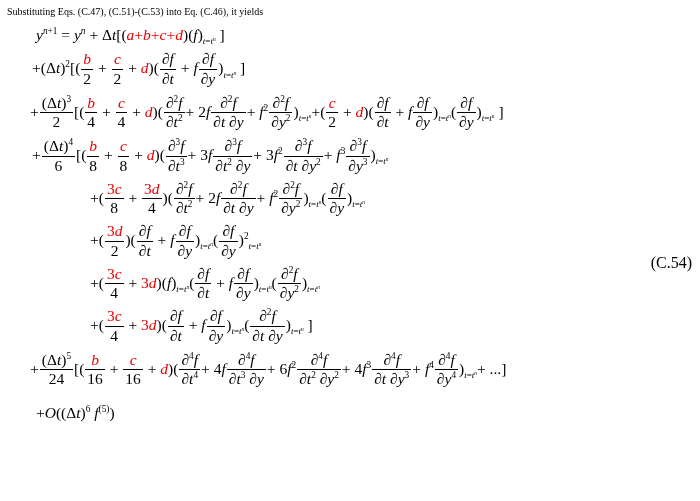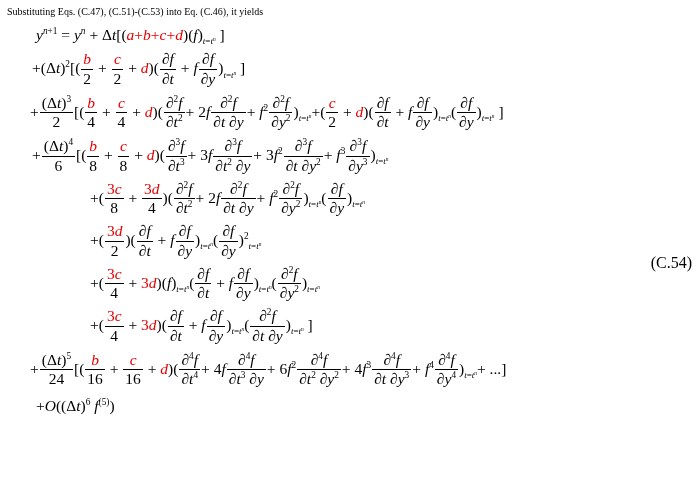--- a/index.html
+++ b/index.html
@@ -27,16 +27,16 @@
   <div class="eqblock" id="eqblock">
       <div class="math-line" style="margin-left: 36px; margin-top: 10px;"><span class="it">y</span><span class="sup"><span class="it">n</span><span class="rm">+1</span></span><span class="rm"> = </span><span class="it">y</span><span class="sup"><span class="it">n</span></span><span class="rm"> + Δ</span><span class="it">t</span><span class="rm">[(</span><span class="it" style="color: rgb(230, 0, 0);">a</span><span class="rm" style="color: rgb(230, 0, 0);">+</span><span class="it" style="color: rgb(230, 0, 0);">b</span><span class="rm" style="color: rgb(230, 0, 0);">+</span><span class="it" style="color: rgb(230, 0, 0);">c</span><span class="rm" style="color: rgb(230, 0, 0);">+</span><span class="it" style="color: rgb(230, 0, 0);">d</span><span class="rm">)(</span><span class="it">f</span><span class="rm">)</span><span class="sub"><span class="it">t</span><span class="rm">=</span><span class="it">t</span><span class="sup"><span class="it">n</span></span></span><span class="rm"> ]</span></div>
       <div class="math-line" style="margin-left: 32px; margin-top: 8px;"><span class="rm">+(Δ</span><span class="it">t</span><span class="rm">)</span><span class="sup"><span class="rm">2</span></span><span class="rm">[(</span><span class="frac"><span class="fn"><span class="it" style="color: rgb(230, 0, 0);">b</span></span><span class="fd"><span class="rm">2</span></span></span><span class="rm"> + </span><span class="frac"><span class="fn"><span class="it" style="color: rgb(230, 0, 0);">c</span></span><span class="fd"><span class="rm">2</span></span></span><span class="rm"> + </span><span class="it" style="color: rgb(230, 0, 0);">d</span><span class="rm">)(</span><span class="frac"><span class="fn"><span class="it">∂f</span></span><span class="fd"><span class="it">∂t</span></span></span><span class="rm"> + </span><span class="it">f</span><span class="frac"><span class="fn"><span class="it">∂f</span></span><span class="fd"><span class="it">∂y</span></span></span><span class="rm">)</span><span class="sub"><span class="it">t</span><span class="rm">=</span><span class="it">t</span><span class="sup"><span class="it">n</span></span></span><span class="rm"> ]</span></div>
       <div class="math-line" style="margin-left: 30px; margin-top: 7px;"><span class="rm">+</span><span class="frac"><span class="fn"><span class="rm">(Δ</span><span class="it">t</span><span class="rm">)</span><span class="sup"><span class="rm">3</span></span></span><span class="fd"><span class="rm">2</span></span></span><span class="rm">[(</span><span class="frac"><span class="fn"><span class="it" style="color: rgb(230, 0, 0);">b</span></span><span class="fd"><span class="rm">4</span></span></span><span class="rm"> + </span><span class="frac"><span class="fn"><span class="it" style="color: rgb(230, 0, 0);">c</span></span><span class="fd"><span class="rm">4</span></span></span><span class="rm"> + </span><span class="it" style="color: rgb(230, 0, 0);">d</span><span class="rm">)(</span><span class="frac"><span class="fn"><span class="it">∂</span><span class="sup"><span class="rm">2</span></span><span class="it">f</span></span><span class="fd"><span class="it">∂t</span><span class="sup"><span class="rm">2</span></span></span></span><span class="rm">+ 2</span><span class="it">f</span><span class="frac"><span class="fn"><span class="it">∂</span><span class="sup"><span class="rm">2</span></span><span class="it">f</span></span><span class="fd"><span class="it">∂t ∂y</span></span></span><span class="rm">+ </span><span class="it">f</span><span class="sup"><span class="rm">2</span></span><span class="frac"><span class="fn"><span class="it">∂</span><span class="sup"><span class="rm">2</span></span><span class="it">f</span></span><span class="fd"><span class="it">∂y</span><span class="sup"><span class="rm">2</span></span></span></span><span class="rm">)</span><span class="sub"><span class="it">t</span><span class="rm">=</span><span class="it">t</span><span class="sup"><span class="it">n</span></span></span><span class="rm">+(</span><span class="frac"><span class="fn"><span class="it" style="color: rgb(230, 0, 0);">c</span></span><span class="fd"><span class="rm">2</span></span></span><span class="rm"> + </span><span class="it" style="color: rgb(230, 0, 0);">d</span><span class="rm">)(</span><span class="frac"><span class="fn"><span class="it">∂f</span></span><span class="fd"><span class="it">∂t</span></span></span><span class="rm"> + </span><span class="it">f</span><span class="frac"><span class="fn"><span class="it">∂f</span></span><span class="fd"><span class="it">∂y</span></span></span><span class="rm">)</span><span class="sub"><span class="it">t</span><span class="rm">=</span><span class="it">t</span><span class="sup"><span class="it">n</span></span></span><span class="rm">(</span><span class="frac"><span class="fn"><span class="it">∂f</span></span><span class="fd"><span class="it">∂y</span></span></span><span class="rm">)</span><span class="sub"><span class="it">t</span><span class="rm">=</span><span class="it">t</span><span class="sup"><span class="it">n</span></span></span><span class="rm"> ]</span></div>
       <div class="math-line" style="margin-left: 32px; margin-top: 7px;"><span class="rm">+</span><span class="frac"><span class="fn"><span class="rm">(Δ</span><span class="it">t</span><span class="rm">)</span><span class="sup"><span class="rm">4</span></span></span><span class="fd"><span class="rm">6</span></span></span><span class="rm">[(</span><span class="frac"><span class="fn"><span class="it" style="color: rgb(230, 0, 0);">b</span></span><span class="fd"><span class="rm">8</span></span></span><span class="rm"> + </span><span class="frac"><span class="fn"><span class="it" style="color: rgb(230, 0, 0);">c</span></span><span class="fd"><span class="rm">8</span></span></span><span class="rm"> + </span><span class="it" style="color: rgb(230, 0, 0);">d</span><span class="rm">)(</span><span class="frac"><span class="fn"><span class="it">∂</span><span class="sup"><span class="rm">3</span></span><span class="it">f</span></span><span class="fd"><span class="it">∂t</span><span class="sup"><span class="rm">3</span></span></span></span><span class="rm">+ 3</span><span class="it">f</span><span class="frac"><span class="fn"><span class="it">∂</span><span class="sup"><span class="rm">3</span></span><span class="it">f</span></span><span class="fd"><span class="it">∂t</span><span class="sup"><span class="rm">2</span></span><span class="it"> ∂y</span></span></span><span class="rm">+ 3</span><span class="it">f</span><span class="sup"><span class="rm">2</span></span><span class="frac"><span class="fn"><span class="it">∂</span><span class="sup"><span class="rm">3</span></span><span class="it">f</span></span><span class="fd"><span class="it">∂t ∂y</span><span class="sup"><span class="rm">2</span></span></span></span><span class="rm">+ </span><span class="it">f</span><span class="sup"><span class="rm">3</span></span><span class="frac"><span class="fn"><span class="it">∂</span><span class="sup"><span class="rm">3</span></span><span class="it">f</span></span><span class="fd"><span class="it">∂y</span><span class="sup"><span class="rm">3</span></span></span></span><span class="rm">)</span><span class="sub"><span class="it">t</span><span class="rm">=</span><span class="it">t</span><span class="sup"><span class="it">n</span></span></span></div>
       <div class="math-line" style="margin-left: 90px; margin-top: 6px;"><span class="rm">+(</span><span class="frac"><span class="fn"><span class="rm" style="color: rgb(230, 0, 0);">3</span><span class="it" style="color: rgb(230, 0, 0);">c</span></span><span class="fd"><span class="rm">8</span></span></span><span class="rm"> + </span><span class="frac"><span class="fn"><span class="rm" style="color: rgb(230, 0, 0);">3</span><span class="it" style="color: rgb(230, 0, 0);">d</span></span><span class="fd"><span class="rm">4</span></span></span><span class="rm">)(</span><span class="frac"><span class="fn"><span class="it">∂</span><span class="sup"><span class="rm">2</span></span><span class="it">f</span></span><span class="fd"><span class="it">∂t</span><span class="sup"><span class="rm">2</span></span></span></span><span class="rm">+ 2</span><span class="it">f</span><span class="frac"><span class="fn"><span class="it">∂</span><span class="sup"><span class="rm">2</span></span><span class="it">f</span></span><span class="fd"><span class="it">∂t ∂y</span></span></span><span class="rm">+ </span><span class="it">f</span><span class="sup"><span class="rm">2</span></span><span class="frac"><span class="fn"><span class="it">∂</span><span class="sup"><span class="rm">2</span></span><span class="it">f</span></span><span class="fd"><span class="it">∂y</span><span class="sup"><span class="rm">2</span></span></span></span><span class="rm">)</span><span class="sub"><span class="it">t</span><span class="rm">=</span><span class="it">t</span><span class="sup"><span class="it">n</span></span></span><span class="rm">(</span><span class="frac"><span class="fn"><span class="it">∂f</span></span><span class="fd"><span class="it">∂y</span></span></span><span class="rm">)</span><span class="sub"><span class="it">t</span><span class="rm">=</span><span class="it">t</span><span class="sup"><span class="it">n</span></span></span></div>
       <div class="math-line" style="margin-left: 90px; margin-top: 6px;"><span class="rm">+(</span><span class="frac"><span class="fn"><span class="rm" style="color: rgb(230, 0, 0);">3</span><span class="it" style="color: rgb(230, 0, 0);">d</span></span><span class="fd"><span class="rm">2</span></span></span><span class="rm">)(</span><span class="frac"><span class="fn"><span class="it">∂f</span></span><span class="fd"><span class="it">∂t</span></span></span><span class="rm"> + </span><span class="it">f</span><span class="frac"><span class="fn"><span class="it">∂f</span></span><span class="fd"><span class="it">∂y</span></span></span><span class="rm">)</span><span class="sub"><span class="it">t</span><span class="rm">=</span><span class="it">t</span><span class="sup"><span class="it">n</span></span></span><span class="rm">(</span><span class="frac"><span class="fn"><span class="it">∂f</span></span><span class="fd"><span class="it">∂y</span></span></span><span class="rm">)</span><span class="sup"><span class="rm">2</span></span><span class="sub"><span class="it">t</span><span class="rm">=</span><span class="it">t</span><span class="sup"><span class="it">n</span></span></span></div>
       <div class="math-line" style="margin-left: 90px; margin-top: 6px;"><span class="rm">+(</span><span class="frac"><span class="fn"><span class="rm" style="color: rgb(230, 0, 0);">3</span><span class="it" style="color: rgb(230, 0, 0);">c</span></span><span class="fd"><span class="rm">4</span></span></span><span class="rm"> + </span><span class="rm" style="color: rgb(230, 0, 0);">3</span><span class="it" style="color: rgb(230, 0, 0);">d</span><span class="rm">)(</span><span class="it">f</span><span class="rm">)</span><span class="sub"><span class="it">t</span><span class="rm">=</span><span class="it">t</span><span class="sup"><span class="it">n</span></span></span><span class="rm">(</span><span class="frac"><span class="fn"><span class="it">∂f</span></span><span class="fd"><span class="it">∂t</span></span></span><span class="rm"> + </span><span class="it">f</span><span class="frac"><span class="fn"><span class="it">∂f</span></span><span class="fd"><span class="it">∂y</span></span></span><span class="rm">)</span><span class="sub"><span class="it">t</span><span class="rm">=</span><span class="it">t</span><span class="sup"><span class="it">n</span></span></span><span class="rm">(</span><span class="frac"><span class="fn"><span class="it">∂</span><span class="sup"><span class="rm">2</span></span><span class="it">f</span></span><span class="fd"><span class="it">∂y</span><span class="sup"><span class="rm">2</span></span></span></span><span class="rm">)</span><span class="sub"><span class="it">t</span><span class="rm">=</span><span class="it">t</span><span class="sup"><span class="it">n</span></span></span></div>
       <div class="math-line" style="margin-left: 90px; margin-top: 6px;"><span class="rm">+(</span><span class="frac"><span class="fn"><span class="rm" style="color: rgb(230, 0, 0);">3</span><span class="it" style="color: rgb(230, 0, 0);">c</span></span><span class="fd"><span class="rm">4</span></span></span><span class="rm"> + </span><span class="rm" style="color: rgb(230, 0, 0);">3</span><span class="it" style="color: rgb(230, 0, 0);">d</span><span class="rm">)(</span><span class="frac"><span class="fn"><span class="it">∂f</span></span><span class="fd"><span class="it">∂t</span></span></span><span class="rm"> + </span><span class="it">f</span><span class="frac"><span class="fn"><span class="it">∂f</span></span><span class="fd"><span class="it">∂y</span></span></span><span class="rm">)</span><span class="sub"><span class="it">t</span><span class="rm">=</span><span class="it">t</span><span class="sup"><span class="it">n</span></span></span><span class="rm">(</span><span class="frac"><span class="fn"><span class="it">∂</span><span class="sup"><span class="rm">2</span></span><span class="it">f</span></span><span class="fd"><span class="it">∂t ∂y</span></span></span><span class="rm">)</span><span class="sub"><span class="it">t</span><span class="rm">=</span><span class="it">t</span><span class="sup"><span class="it">n</span></span></span><span class="rm"> ]</span></div>
       <div class="math-line" style="margin-left: 30px; margin-top: 7px;"><span class="rm">+</span><span class="frac"><span class="fn"><span class="rm">(Δ</span><span class="it">t</span><span class="rm">)</span><span class="sup"><span class="rm">5</span></span></span><span class="fd"><span class="rm">24</span></span></span><span class="rm">[(</span><span class="frac"><span class="fn"><span class="it" style="color: rgb(230, 0, 0);">b</span></span><span class="fd"><span class="rm">16</span></span></span><span class="rm"> + </span><span class="frac"><span class="fn"><span class="it" style="color: rgb(230, 0, 0);">c</span></span><span class="fd"><span class="rm">16</span></span></span><span class="rm"> + </span><span class="it" style="color: rgb(230, 0, 0);">d</span><span class="rm">)(</span><span class="frac"><span class="fn"><span class="it">∂</span><span class="sup"><span class="rm">4</span></span><span class="it">f</span></span><span class="fd"><span class="it">∂t</span><span class="sup"><span class="rm">4</span></span></span></span><span class="rm">+ 4</span><span class="it">f</span><span class="frac"><span class="fn"><span class="it">∂</span><span class="sup"><span class="rm">4</span></span><span class="it">f</span></span><span class="fd"><span class="it">∂t</span><span class="sup"><span class="rm">3</span></span><span class="it"> ∂y</span></span></span><span class="rm">+ 6</span><span class="it">f</span><span class="sup"><span class="rm">2</span></span><span class="frac"><span class="fn"><span class="it">∂</span><span class="sup"><span class="rm">4</span></span><span class="it">f</span></span><span class="fd"><span class="it">∂t</span><span class="sup"><span class="rm">2</span></span><span class="it"> ∂y</span><span class="sup"><span class="rm">2</span></span></span></span><span class="rm">+ 4</span><span class="it">f</span><span class="sup"><span class="rm">3</span></span><span class="frac"><span class="fn"><span class="it">∂</span><span class="sup"><span class="rm">4</span></span><span class="it">f</span></span><span class="fd"><span class="it">∂t ∂y</span><span class="sup"><span class="rm">3</span></span></span></span><span class="rm">+ </span><span class="it">f</span><span class="sup"><span class="rm">4</span></span><span class="frac"><span class="fn"><span class="it">∂</span><span class="sup"><span class="rm">4</span></span><span class="it">f</span></span><span class="fd"><span class="it">∂y</span><span class="sup"><span class="rm">4</span></span></span></span><span class="rm">)</span><span class="sub"><span class="it">t</span><span class="rm">=</span><span class="it">t</span><span class="sup"><span class="it">n</span></span></span><span class="rm">+ ...]</span></div>
-      <div class="math-line" style="margin-left: 36px; margin-top: 10px;"><span class="rm">+</span><span class="it">O</span><span class="rm">((Δ</span><span class="it">t</span><span class="rm">)</span><span class="sup"><span class="rm">6</span></span><span class="it"> f</span><span class="sup"><span class="rm">(5)</span></span><span class="rm">)</span></div>
+      <div class="math-line" style="margin-left: 36px; margin-top: 17px;"><span class="rm">+</span><span class="it">O</span><span class="rm">((Δ</span><span class="it">t</span><span class="rm">)</span><span class="sup"><span class="rm">6</span></span><span class="it"> f</span><span class="sup"><span class="rm">(5)</span></span><span class="rm">)</span></div>
     </div>
   <div class="eqnum">(C.54)</div>
 </div>
 
 </body></html>

